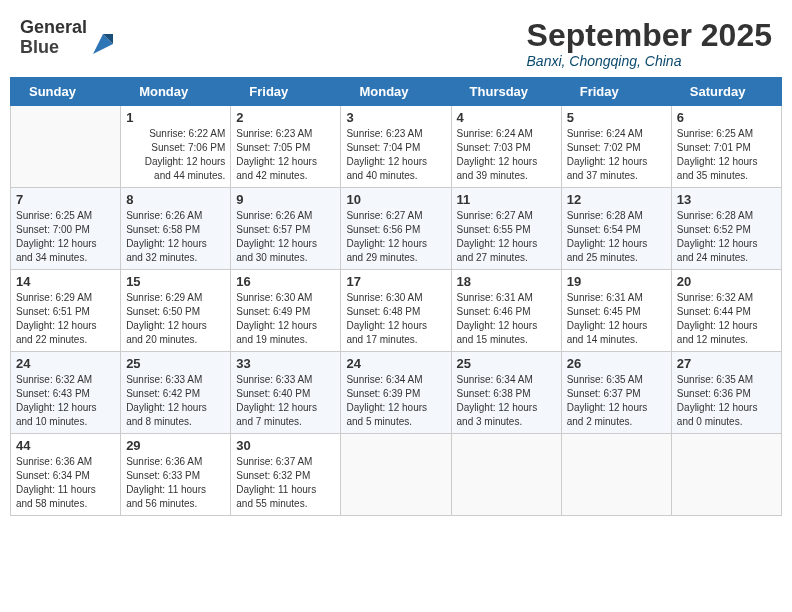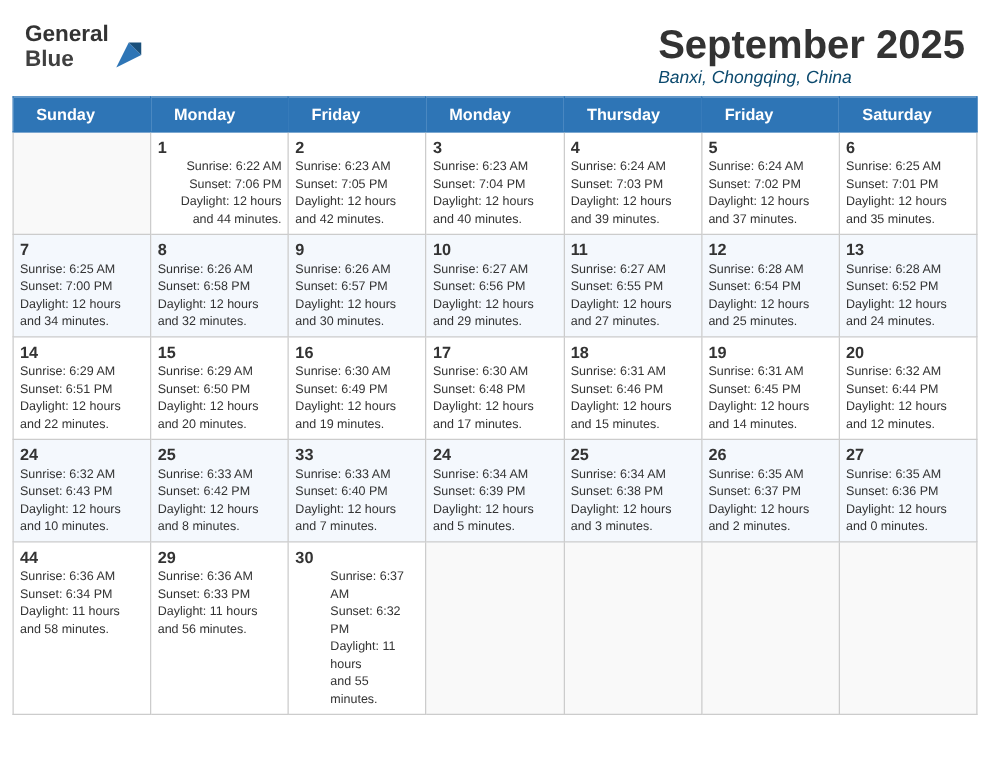--- a/index.html
+++ b/index.html
@@ -329,21 +329,21 @@
         </td>
         <td>
           <span class="day-number">29</span>
           <div class="day-info" style="white-space: pre-line;">Sunrise: 6:36 AM
 Sunset: 6:33 PM
 Daylight: 11 hours
 and 56 minutes.</div>
         </td>
         <td>
           <span class="day-number">30</span>
-          <div class="day-info" style="white-space: pre-line; margin-left: 28px;">Sunrise: 6:37 AM
+          <div class="day-info" style="white-space: pre-line;">Sunrise: 6:37 AM
 Sunset: 6:32 PM
 Daylight: 11 hours
 and 55 minutes.</div>
         </td>
         <td class="empty"></td>
         <td class="empty"></td>
         <td class="empty"></td>
         <td class="empty"></td>
       </tr>
     </tbody>

